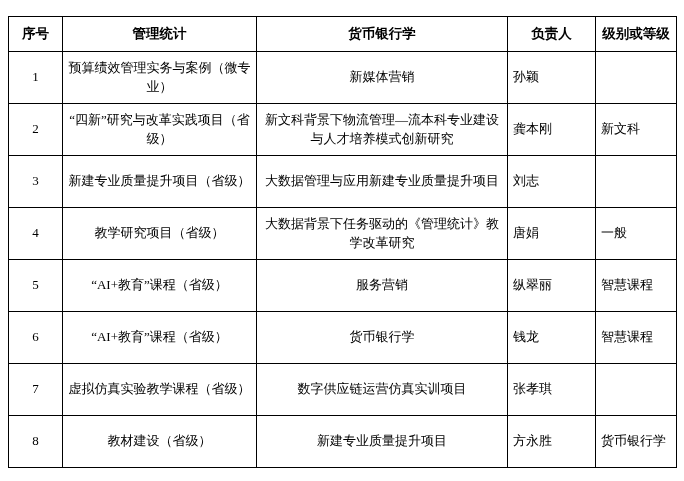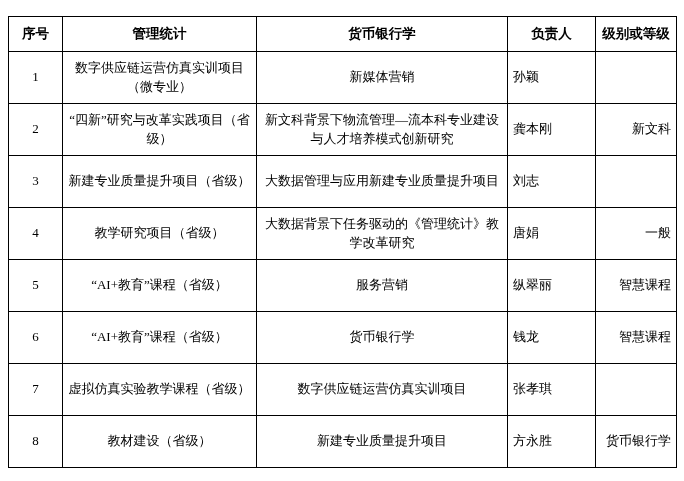--- a/index.html
+++ b/index.html
@@ -54,21 +54,21 @@
   td.cat {
     text-align: center;
   }
   td.name {
     text-align: center;
   }
   td.person {
     text-align: left;
   }
   td.level {
-    text-align: right;
+    text-align: left;
   }
   tbody tr { height: 52px; }
 </style>
 </head>
 <body>
 
 <div class="page">
   <table class="project-table">
     <colgroup>
       <col class="c0">
@@ -82,21 +82,21 @@
         <th>序号</th>
         <th>管理统计</th>
         <th>货币银行学</th>
         <th>负责人</th>
         <th>级别或等级</th>
       </tr>
     </thead>
     <tbody>
       <tr>
         <td class="num">1</td>
-        <td class="cat">数字供应链运营仿真实训项目（微专业）</td>
+        <td class="cat">预算绩效管理实务与案例（微专业）</td>
         <td class="name">新媒体营销</td>
         <td class="person">孙颖</td>
         <td class="level"></td>
       </tr>
       <tr>
         <td class="num">2</td>
         <td class="cat">“四新”研究与改革实践项目（省级）</td>
         <td class="name">新文科背景下物流管理—流本科专业建设与人才培养模式创新研究</td>
         <td class="person">龚本刚</td>
         <td class="level">新文科</td>

